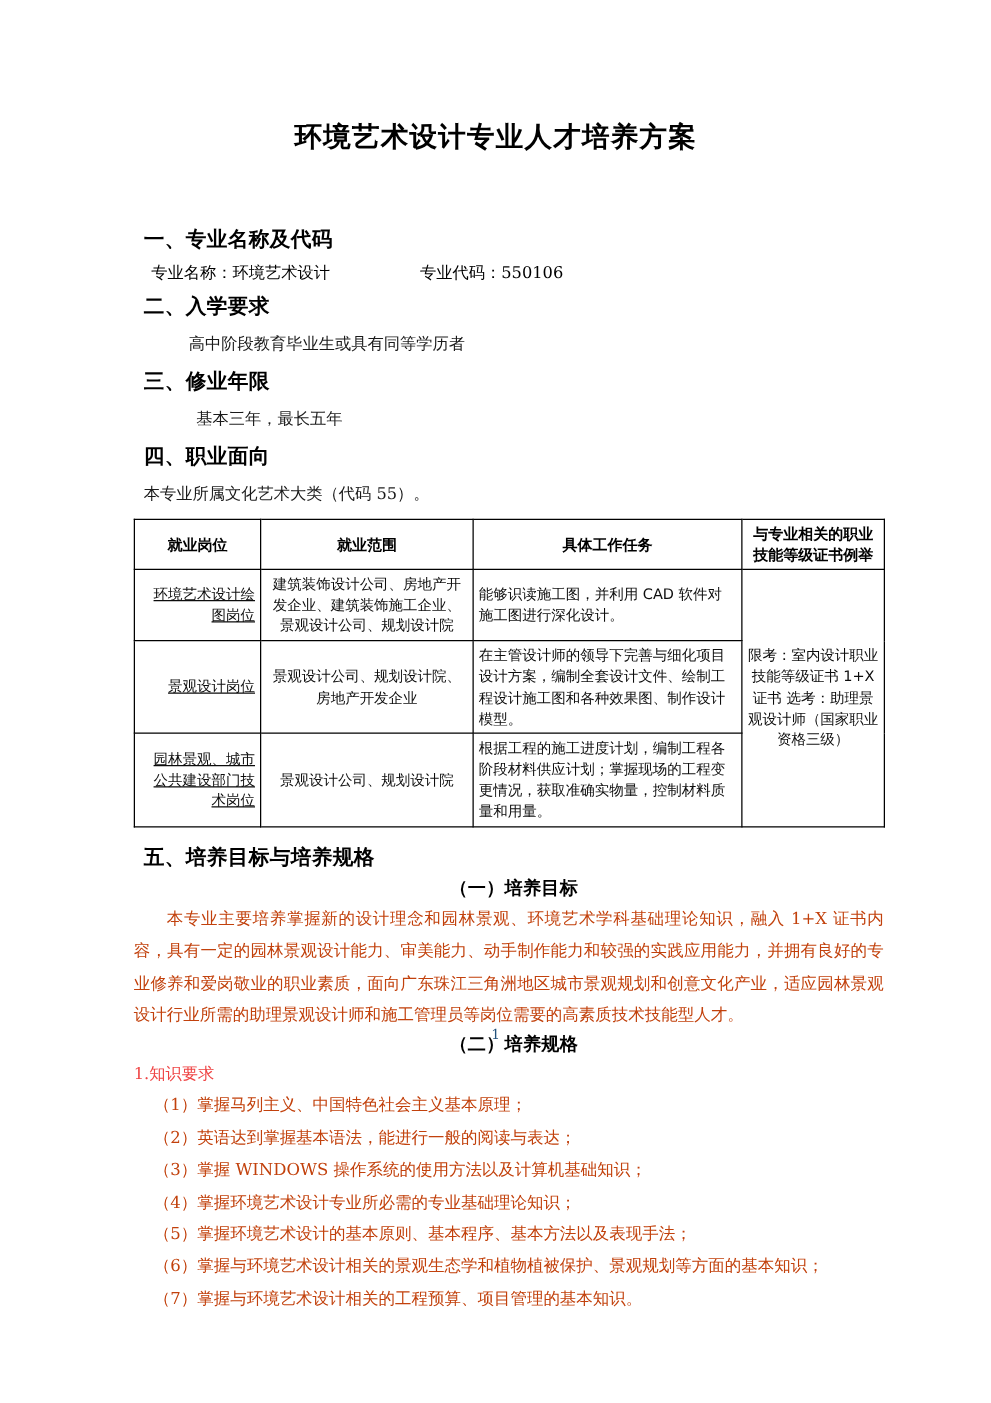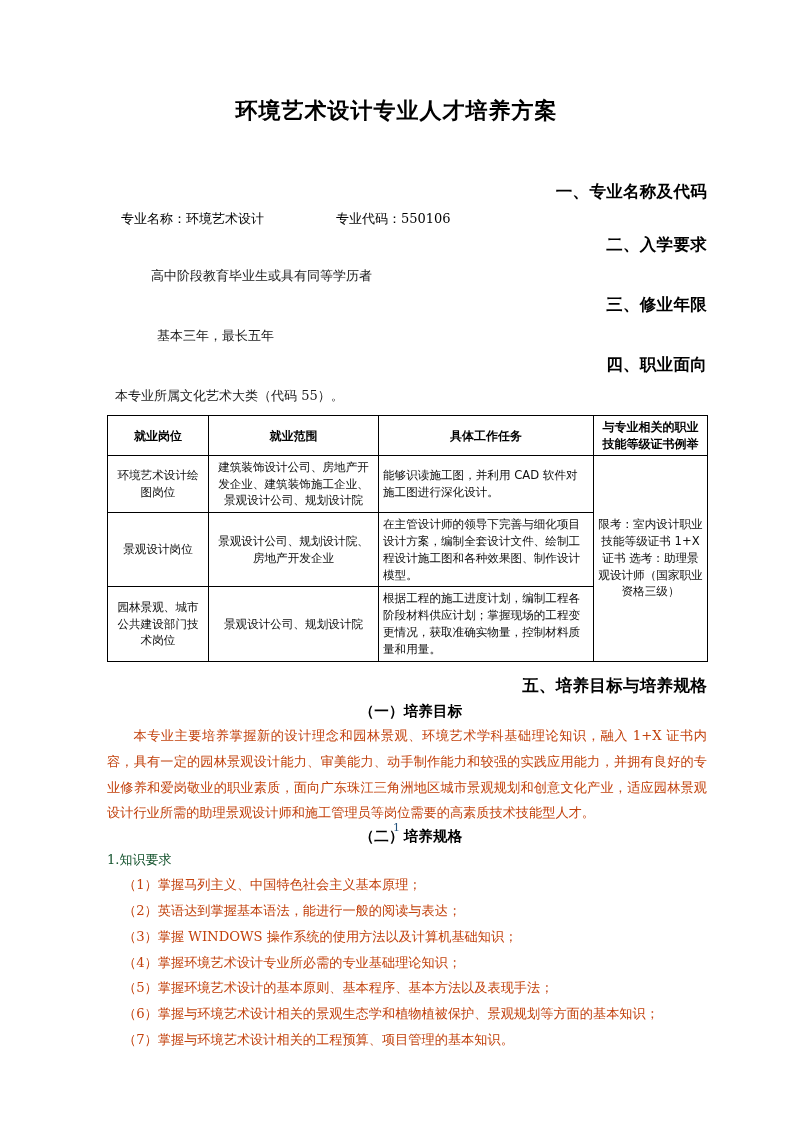--- a/index.html
+++ b/index.html
@@ -36,21 +36,20 @@
 
   
   .h1-sec {
     font-family: "DejaVu Sans", "Liberation Sans", sans-serif;
     font-weight: bold;
     font-size: 16.5px;
     margin: 0;
     padding-left: 8px;
     line-height: 1.5;
     letter-spacing: 0.3px;
-    text-align: right;
   }
   .h2-sec {
     font-family: "DejaVu Sans", "Liberation Sans", sans-serif;
     font-weight: bold;
     font-size: 14.5px;
     margin: 0;
     padding-left: 8px;
     line-height: 1.5;
     letter-spacing: 0.2px;
     text-align: center;
@@ -104,21 +103,21 @@
     line-height: 1.35;
     height: 33px;
   }
   table.job-table td {
     font-size: 11.6px;
     line-height: 1.45;
     font-family: "DejaVu Sans", "Liberation Sans", sans-serif;
     font-weight: normal;
     color: #0d0d0d;
   }
-  td.c-post   { text-align: center; }
+  td.c-post   { text-align: right; text-decoration: underline; }
   td.c-scope  { text-align: center; }
   td.c-task   { text-align: left; }
   td.c-cert   { text-align: center; line-height: 1.55; font-size: 11.6px; }
 
   .col-1 { width: 101px; }
   .col-2 { width: 170px; }
   .col-3 { width: 215px; }
   .col-4 { width: 114px; }
 
   
@@ -137,21 +136,21 @@
     font-size: 13.2px;
     line-height: 1.95;
     margin: 0;
     color: #c2410c;
     padding-left: 16px;
   }
   .list-head {
     font-size: 13px;
     line-height: 1.9;
     margin: 0;
-    color: #14532d;
+    color: #ef4444;
     padding-left: 0px;
   }
 
   
   .page-number {
     position: absolute;
     bottom: 68px;
     left: 0;
     width: 793px;
     text-align: center;

